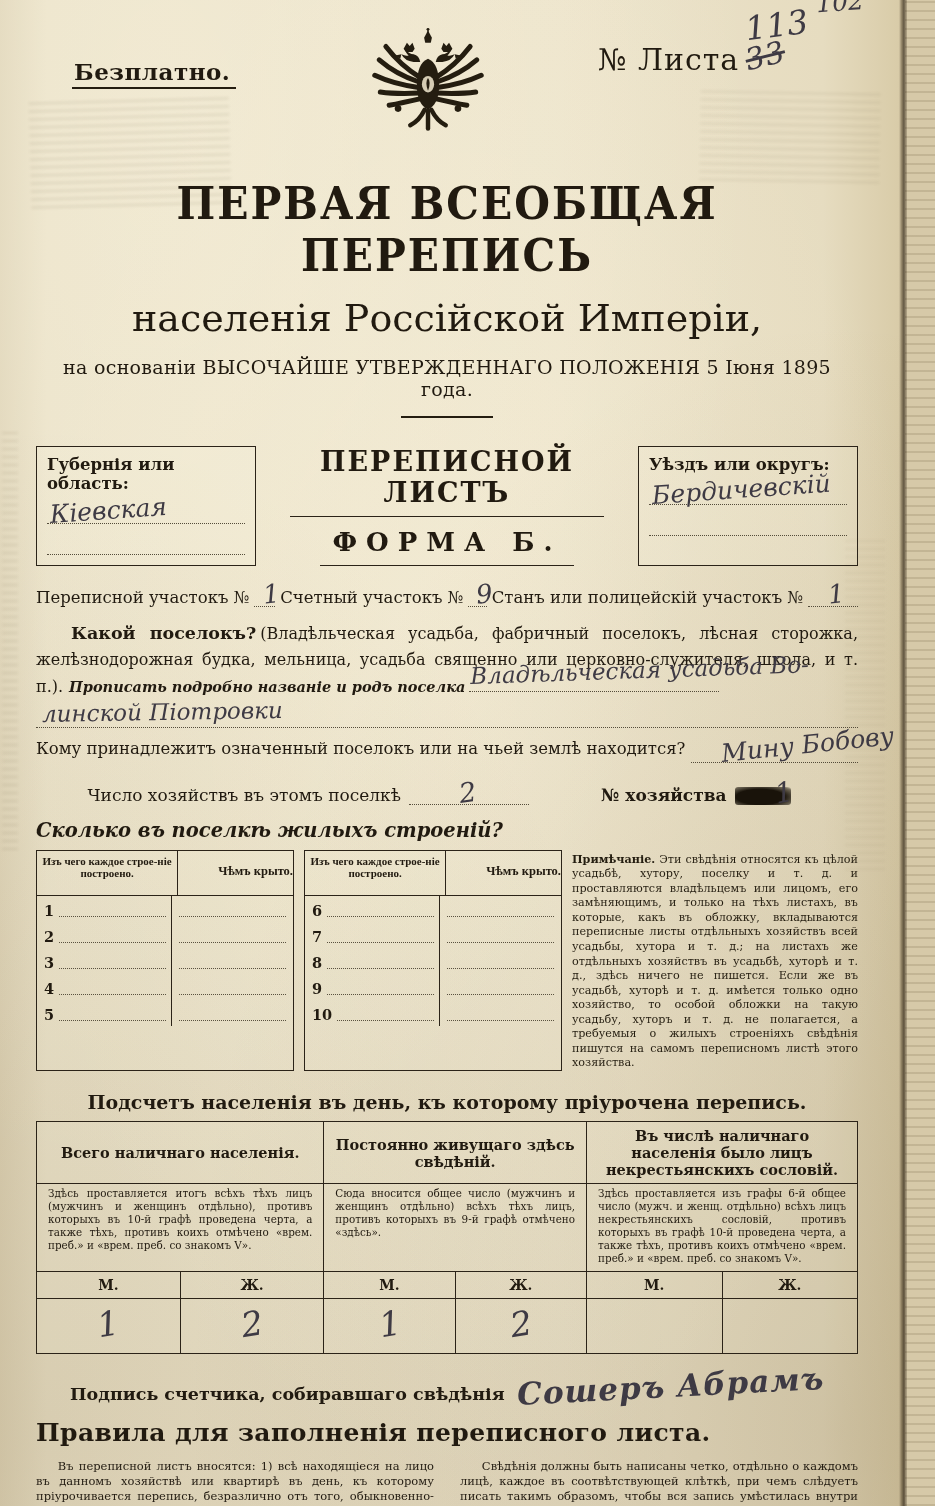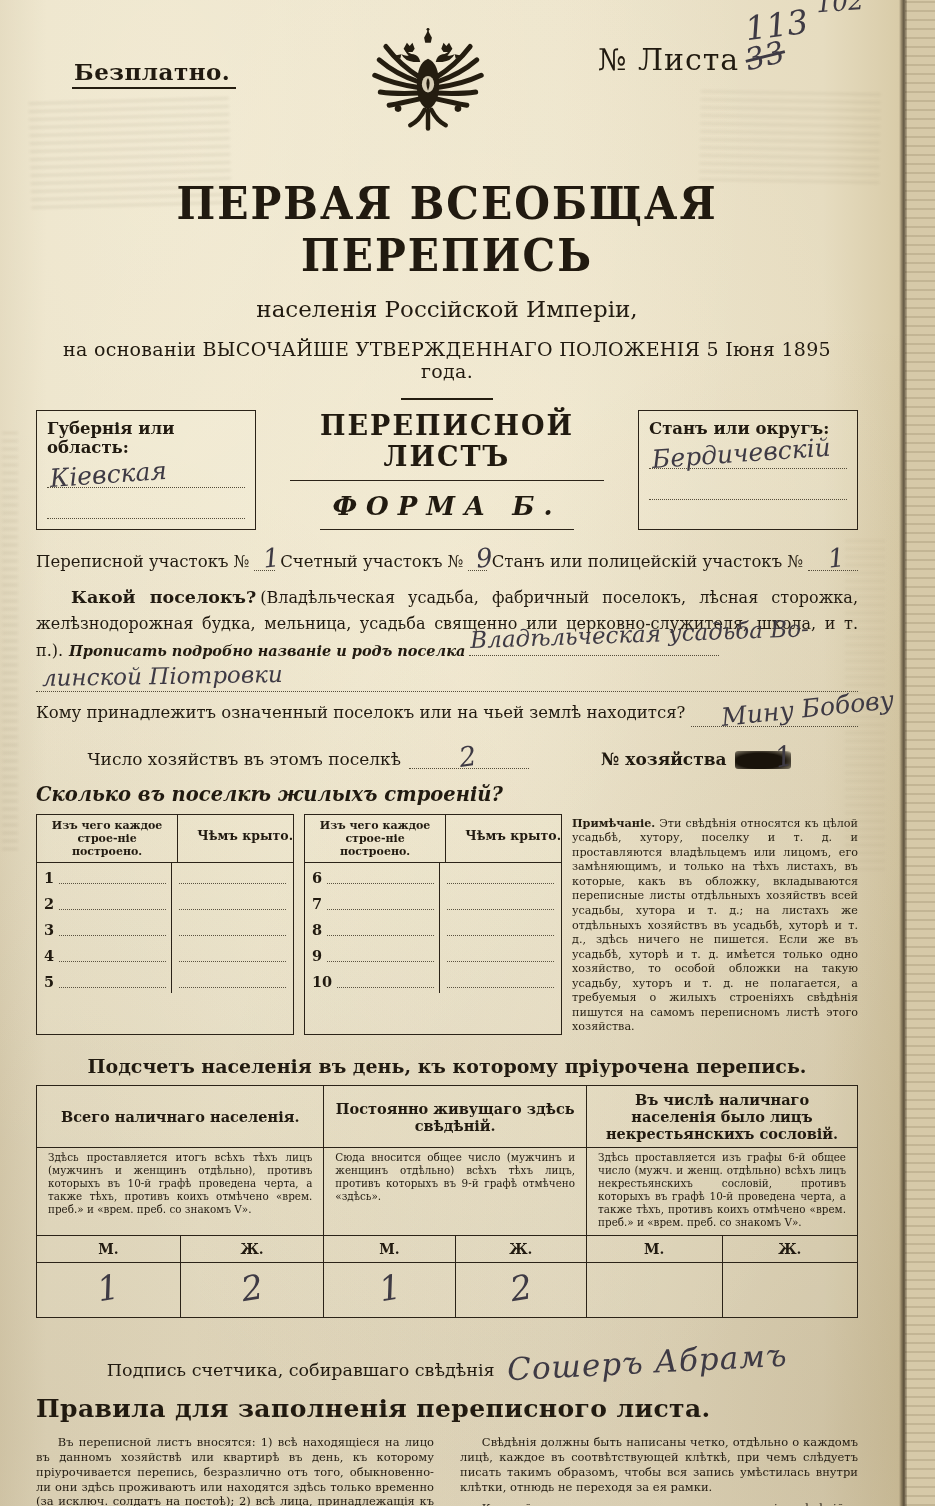--- a/index.html
+++ b/index.html
@@ -41,33 +41,33 @@
   .sheet-no{position:absolute;left:562px;top:42px;font-size:30px;letter-spacing:1px;display:flex;align-items:flex-start;gap:6px;}
   .scribble{font-size:30px;text-decoration:line-through;transform:rotate(-14deg);margin-top:-4px;}
   .corner-marks{position:absolute;right:-8px;top:2px;display:flex;gap:10px;transform:rotate(-7deg);}
   .corner-marks .m1{font-size:33px;}
   .corner-marks .m2{font-size:25px;transform:translateY(-10px) rotate(3deg);}
 
   .hw{font-family:"DejaVu Serif",serif;font-style:italic;color:#3e3a44;white-space:nowrap;}
 
   
   .t-main{text-align:center;font-size:41px;font-weight:bold;letter-spacing:2px;transform:scaleY(1.08);margin:6px 0 0;}
-  .t-sub{text-align:center;font-size:23px;margin-top:18px;}
+  .t-sub{text-align:center;font-size:38px;margin-top:18px;}
   .t-basis{text-align:center;font-size:19px;margin-top:16px;letter-spacing:.3px;}
   .t-div{width:92px;border-top:2.5px solid #241d10;margin:16px auto 0;}
 
   
-  .fh{display:flex;gap:20px;margin-top:10px;align-items:stretch;}
+  .fh{display:flex;gap:20px;margin-top:28px;align-items:stretch;}
   .fh-box{width:198px;border:1.6px solid #2b2318;padding:8px 10px 6px;background:rgba(255,252,240,.12);}
   .fh-box .lbl{font-size:16.5px;font-weight:bold;}
   .writein{position:relative;height:30px;border-bottom:1.4px dotted #544c3a;}
   .writein .hw{position:absolute;left:4px;bottom:-6px;font-size:25px;transform:rotate(-4deg);transform-origin:left bottom;}
   .fh-center{flex:1;text-align:center;padding-top:0;}
   .fh-center .l1{font-size:27px;font-weight:bold;letter-spacing:2px;border-bottom:1.4px solid #2b2318;padding-bottom:8px;margin:0 14px;}
-  .fh-center .l2{font-size:26px;font-weight:bold;letter-spacing:9px;border-bottom:1.4px solid #2b2318;padding:10px 0 8px;margin:0 44px;font-style:italic;}
+  .fh-center .l2{font-size:26px;font-weight:bold;letter-spacing:9px;border-bottom:1.4px solid #2b2318;padding:10px 0 8px;margin:0 44px;}
 
   
   .uch{display:flex;align-items:flex-end;margin-top:20px;font-size:16.5px;gap:5px;justify-content:flex-end;}
   .uch .lbl{white-space:nowrap;}
   .wl{position:relative;border-bottom:1.4px dotted #544c3a;height:20px;}
   .wl .hw{position:absolute;left:40%;bottom:-3px;font-size:26px;transform:rotate(-6deg);}
   .wl1{width:110px;} .wl2{width:96px;} .wl3{flex:1;min-width:50px;}
 
   
   .pos{margin-top:12px;font-size:16px;line-height:1.6;text-align:justify;}
@@ -89,21 +89,21 @@
   .hh .nolbl{font-weight:bold;}
   .blot{position:relative;width:72px;height:24px;}
   .blot .ink{position:absolute;left:0;bottom:0;width:56px;height:18px;border-radius:3px;
     background:radial-gradient(ellipse at 45% 55%, #19130a 55%, rgba(25,19,10,.55) 85%, transparent);}
   .blot .hw{position:absolute;left:40px;bottom:-4px;font-size:28px;transform:rotate(-10deg);}
 
   
   .b-title{margin-top:14px;font-size:19.5px;font-weight:bold;font-style:italic;}
   .brow{display:flex;gap:10px;margin-top:8px;}
   .btable{width:256px;border:1.6px solid #2b2318;background:rgba(255,252,240,.10);}
-  .bt-head{display:flex;border-bottom:1.2px solid #2b2318;min-height:44px;}
+  .bt-head{display:flex;border-bottom:1.2px solid #2b2318;min-height:44px;font-family:Liberation Serif, serif;}
   .bt-h1{flex:1.15;border-right:1.2px solid #2b2318;font-size:11px;font-weight:bold;text-align:center;padding:4px 4px;}
   .bt-h2{flex:1;font-size:12.5px;font-weight:bold;text-align:right;padding-top:13px;}
   .bt-row{display:flex;height:26px;}
   .bt-c1{flex:1.15;border-right:1.2px solid #2b2318;display:flex;align-items:flex-end;padding:0 5px 3px 7px;}
   .bt-num{font-weight:bold;font-size:14.5px;margin-right:5px;line-height:1;}
   .dots{flex:1;border-bottom:1.6px dotted #5a5240;margin-bottom:2px;}
   .bt-c2{flex:1;display:flex;align-items:flex-end;padding:0 7px 3px;}
   .bnote{flex:1;font-size:11.2px;line-height:1.3;text-align:justify;padding-top:2px;color:#241d10;}
   .bnote .nb{font-weight:bold;margin-right:4px;}
 
@@ -111,21 +111,21 @@
   .p-title{margin-top:20px;text-align:center;font-size:19px;font-weight:bold;}
   table.pop{width:100%;border-collapse:collapse;margin-top:8px;table-layout:fixed;background:rgba(255,252,240,.10);}
   table.pop td,table.pop th{border:1.3px solid #2b2318;}
   .ph{font-size:14.5px;font-weight:bold;text-align:center;padding:5px 8px;vertical-align:middle;}
   .pe{font-size:10.4px;line-height:1.25;text-align:justify;padding:3px 11px 6px;vertical-align:top;}
   .pmz{font-size:14px;font-weight:bold;text-align:center;height:24px;}
   .pv{height:52px;position:relative;}
   .pv .hw{position:absolute;left:50%;top:50%;transform:translate(-50%,-56%) rotate(-9deg);font-size:34px;}
 
   
-  .sig{display:flex;justify-content:center;align-items:flex-end;gap:12px;margin-top:26px;font-size:17.5px;}
+  .sig{display:flex;justify-content:center;align-items:flex-end;gap:12px;margin-top:14px;font-size:17.5px;font-weight:bold;}
   .sig .hw{font-size:31px;letter-spacing:1px;transform:rotate(-3deg);}
 
   
   .r-title{margin-top:14px;text-align:left;font-size:25px;font-weight:bold;letter-spacing:.4px;}
   .rcols{display:flex;gap:26px;margin-top:12px;}
   .rcol{flex:1;font-size:11.5px;line-height:1.29;text-align:justify;}
   .rcol p{margin:0 0 7px;text-indent:1.9em;}
 </style>
 </head>
 <body>
@@ -202,21 +202,21 @@
         <div class="writein">
           <span class="hw">Кіевская</span>
         </div>
         <div class="writein"></div>
       </div>
       <div class="fh-center">
         <div class="l1">ПЕРЕПИСНОЙ ЛИСТЪ</div>
         <div class="l2">ФОРМА Б.</div>
       </div>
       <div class="fh-box">
-        <div class="lbl">Станъ или округъ:</div>
+        <div class="lbl">Уѣздъ или округъ:</div>
         <div class="writein">
           <span class="hw">Бердичевскій</span>
         </div>
         <div class="writein"></div>
       </div>
     </div>
 
     <div class="uch">
       <span class="lbl">Переписной участокъ №</span>
       <span class="wl wl1">

